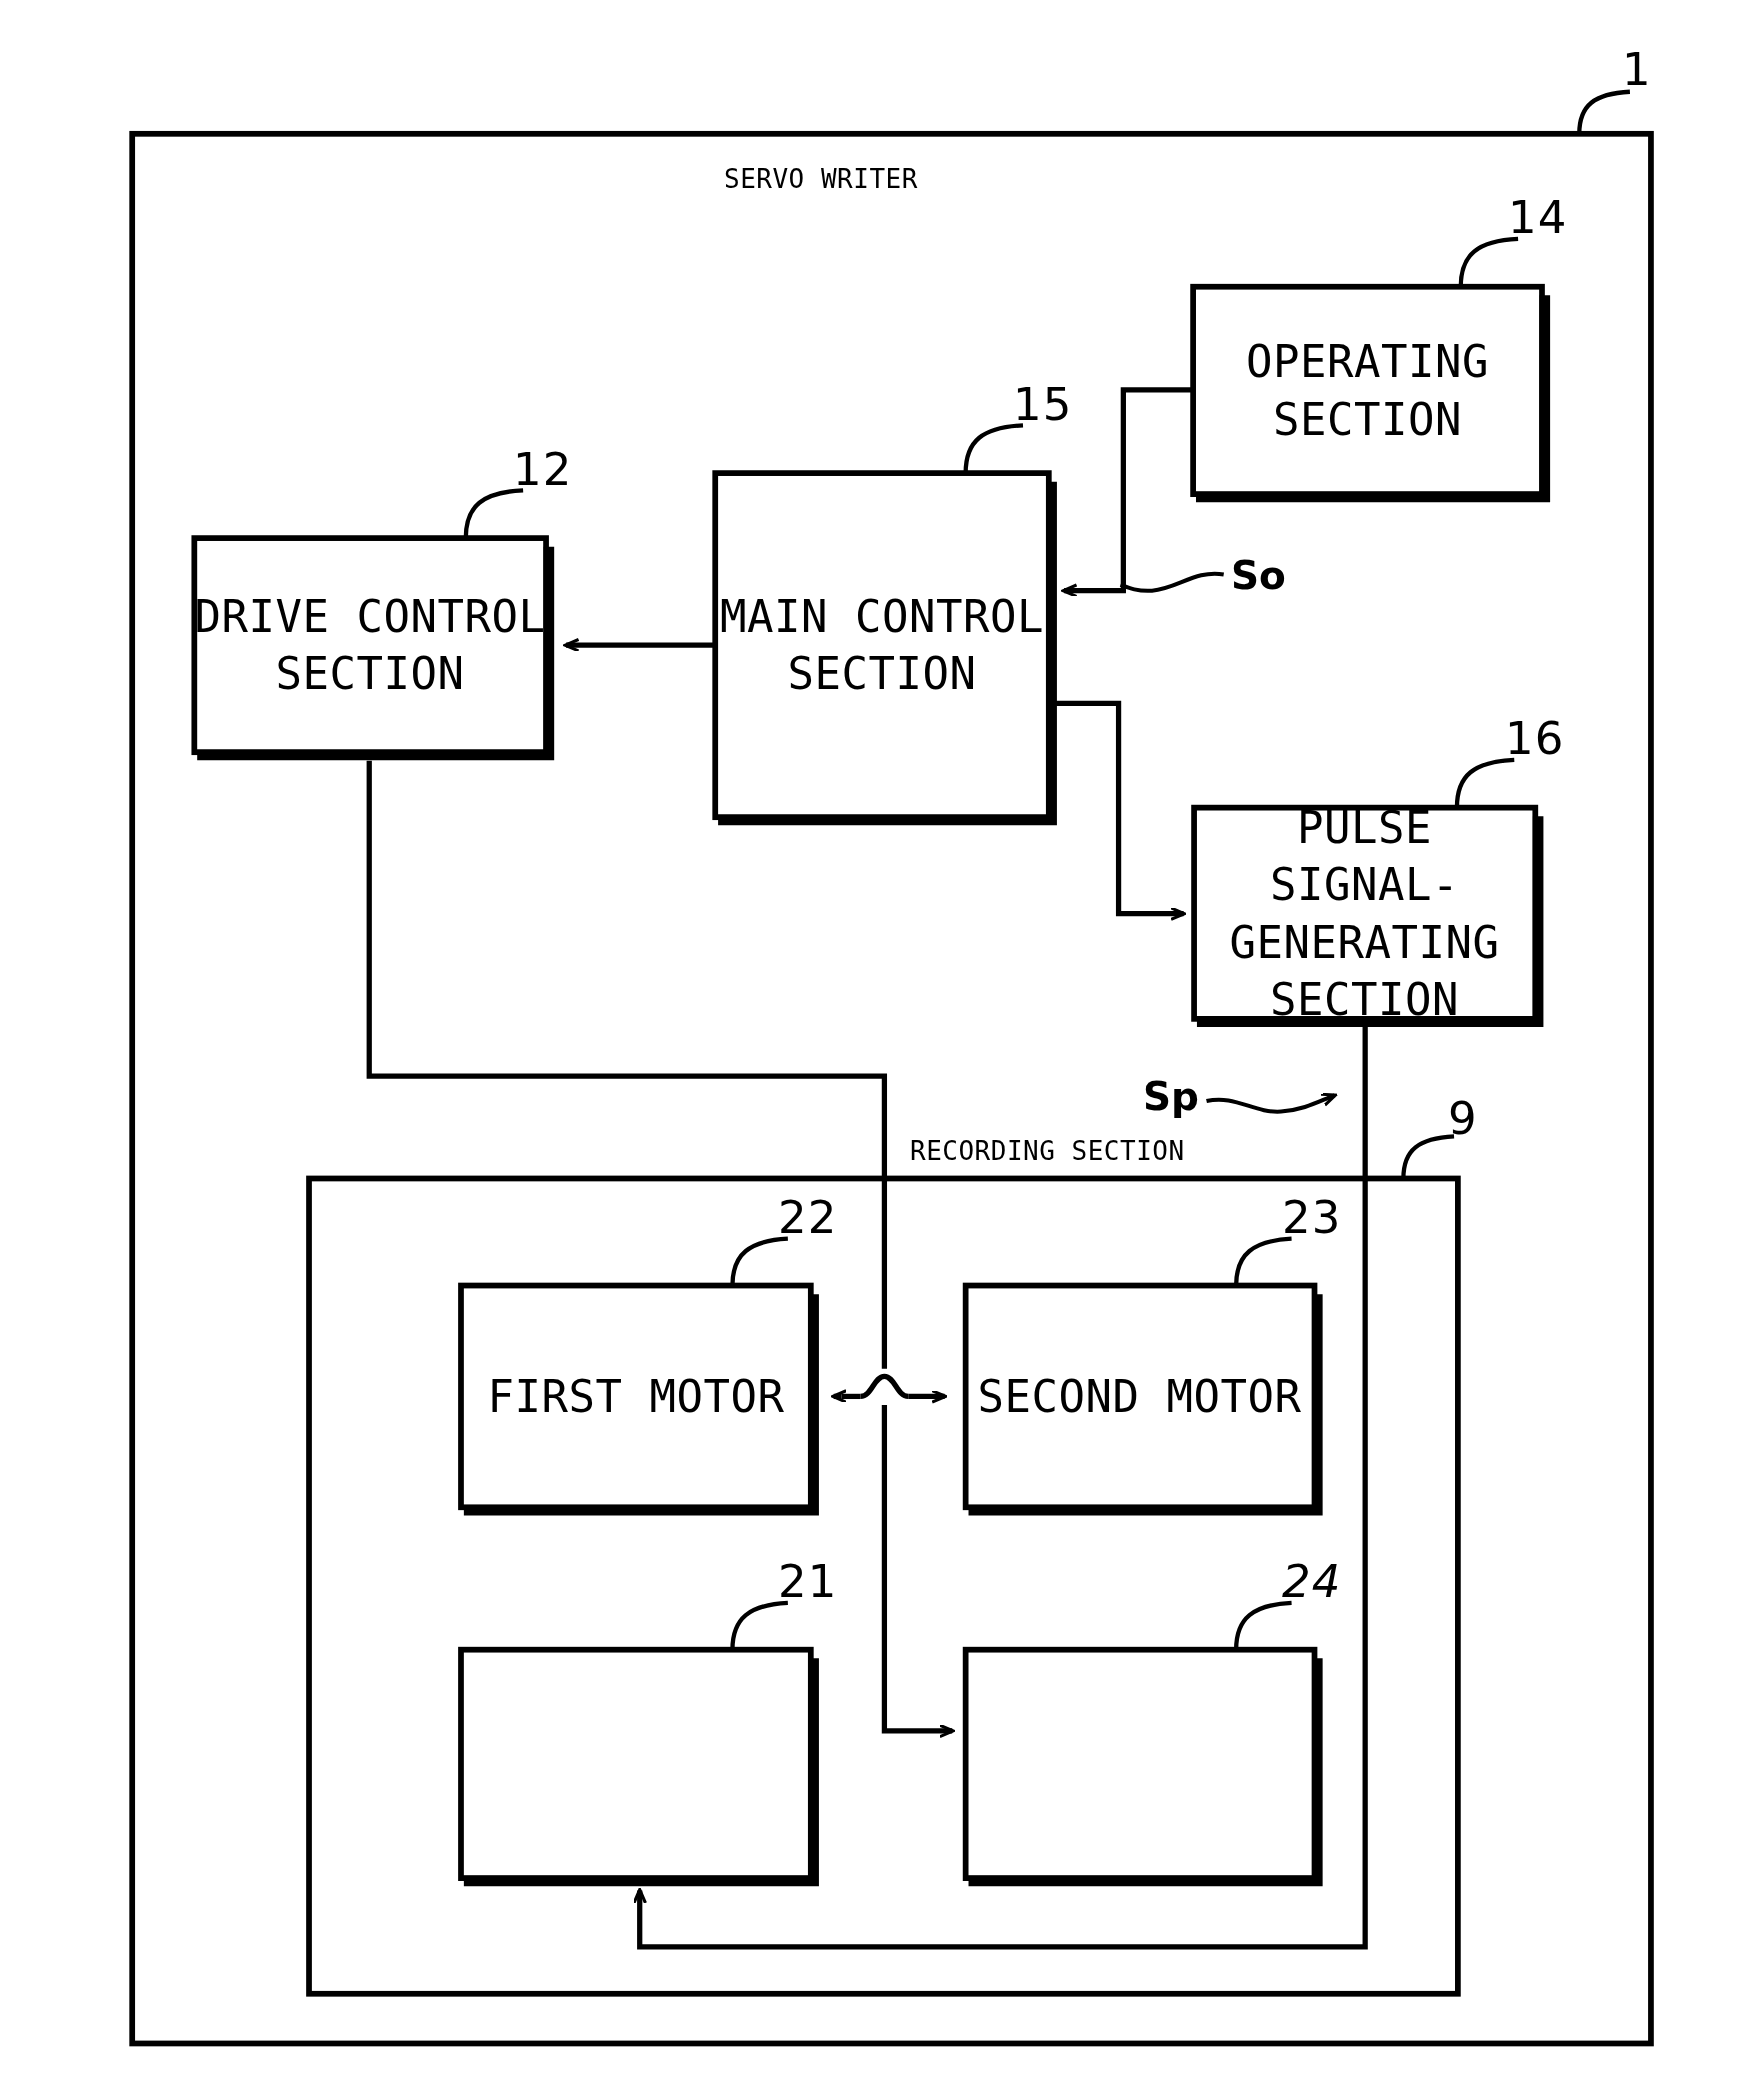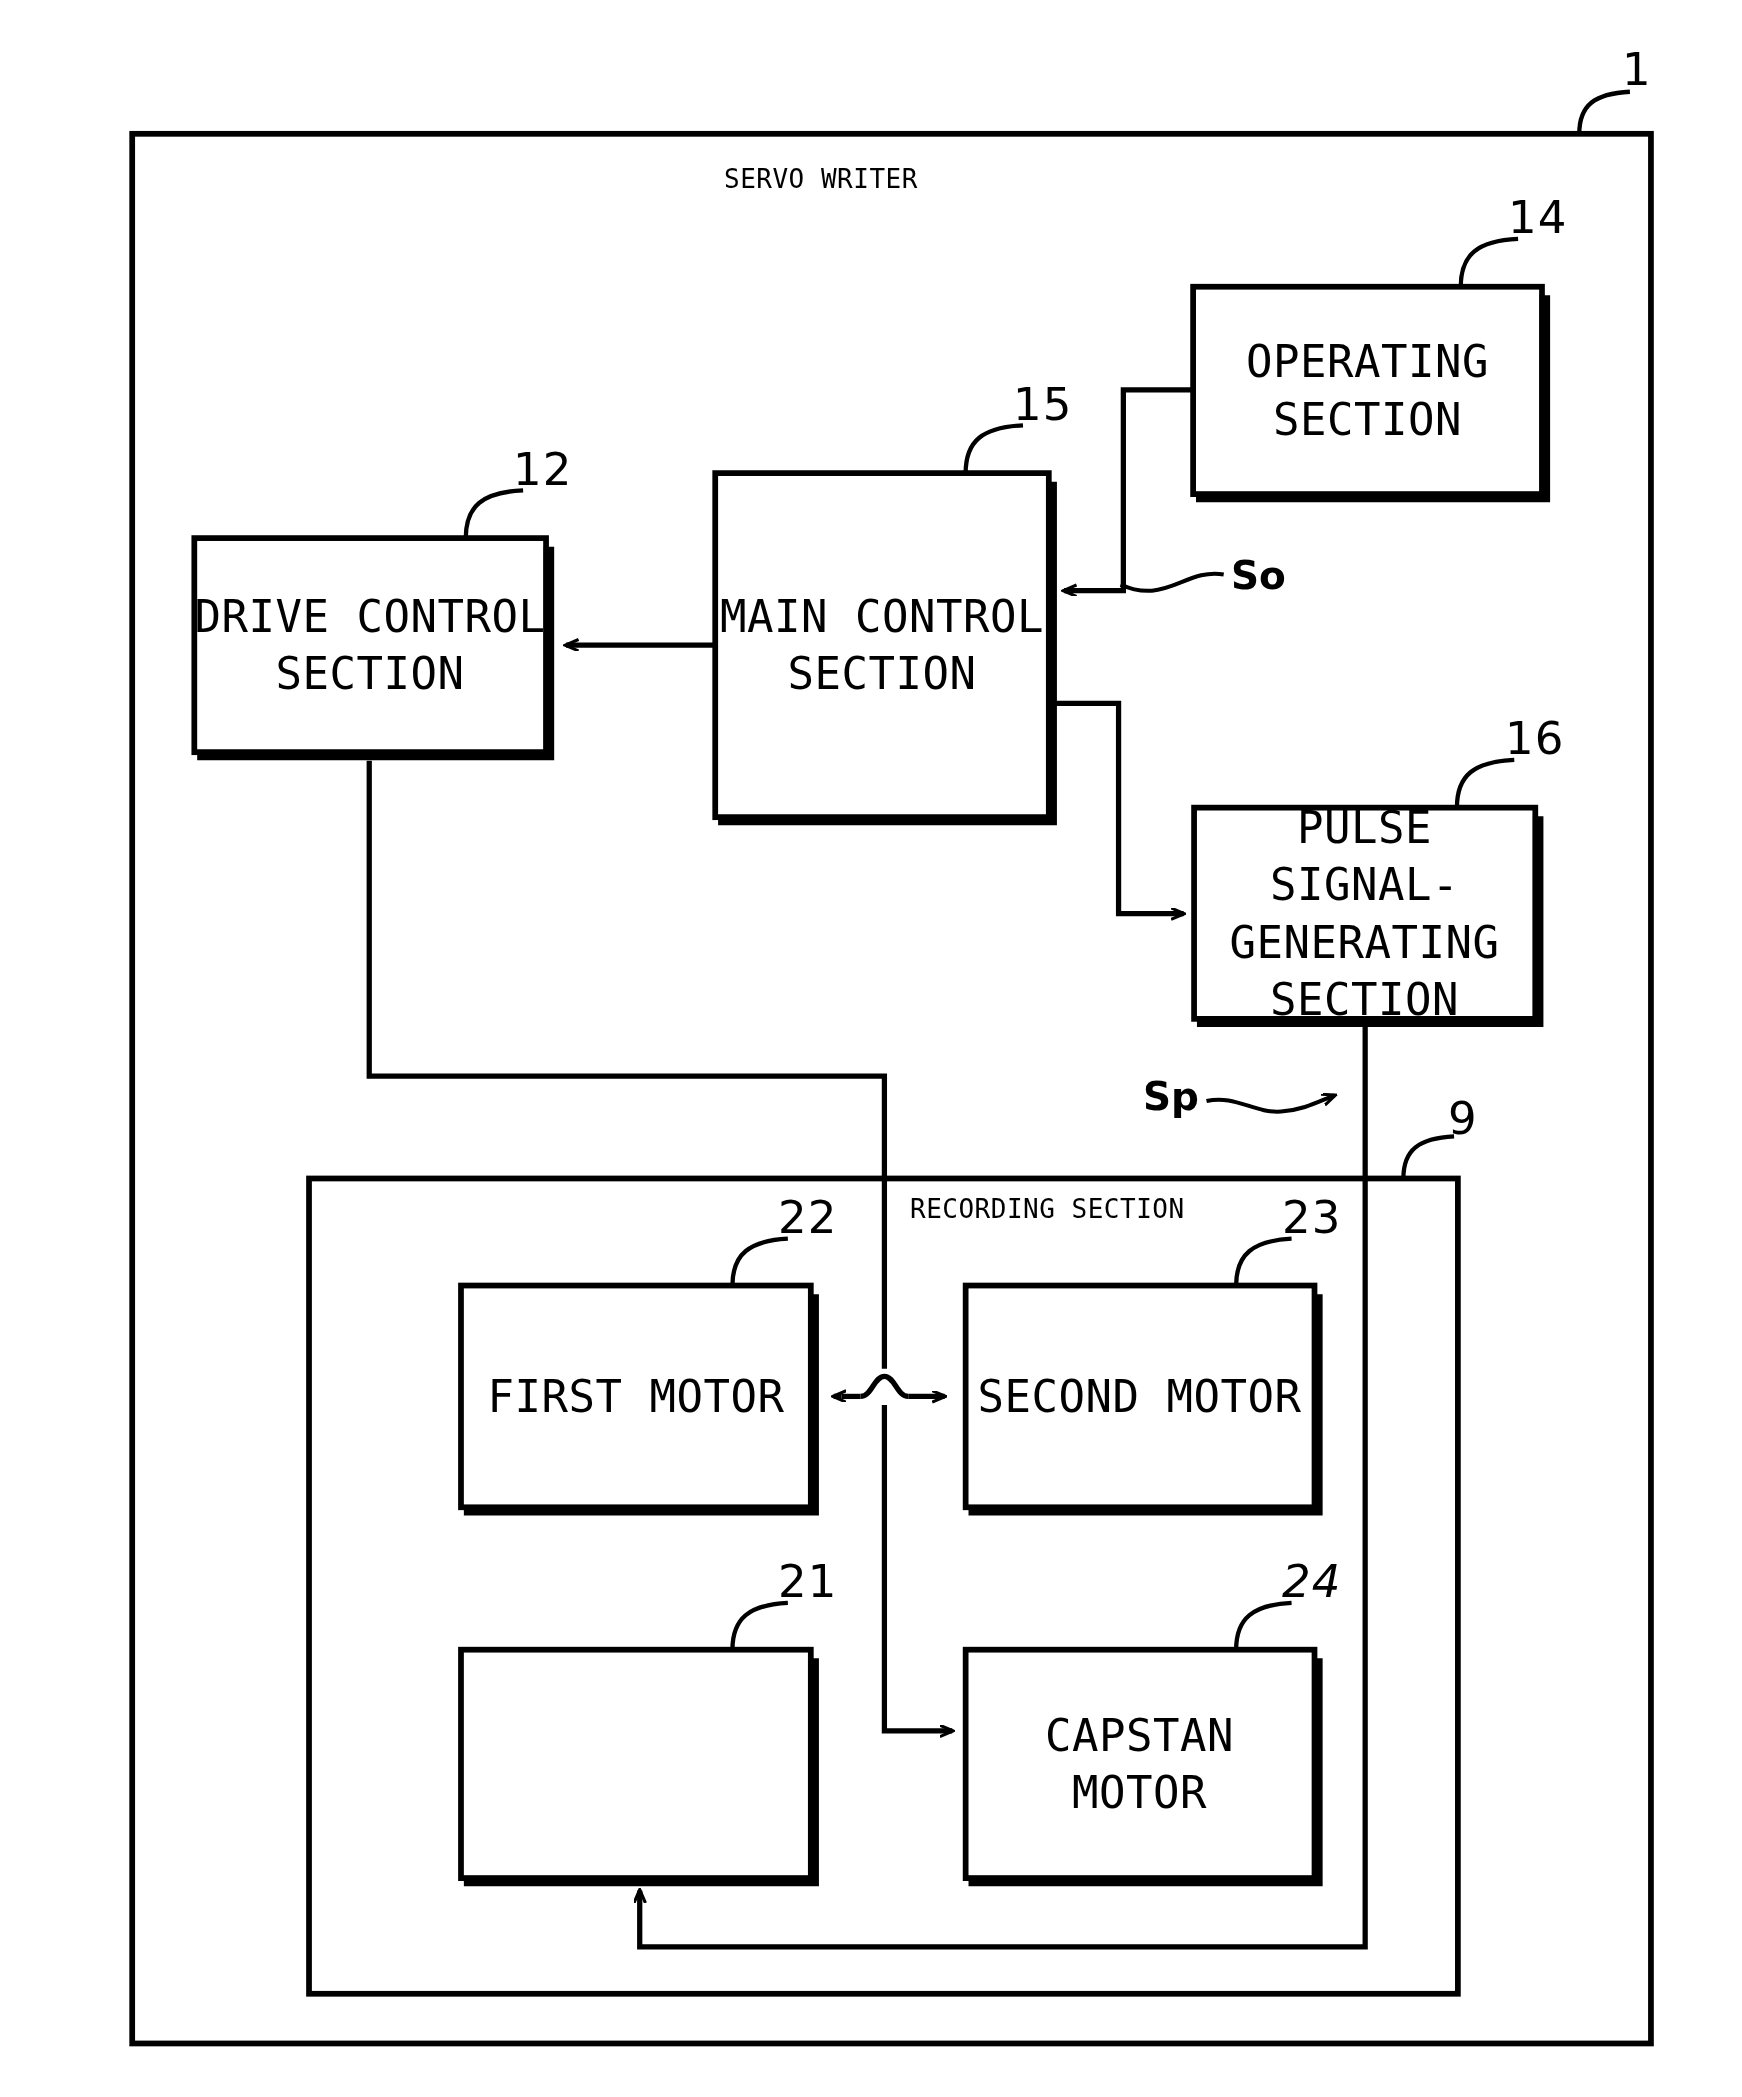--- a/index.html
+++ b/index.html
@@ -155,21 +155,21 @@
 
     <path d="M1428,1069 L1428,2037 L669,2037 L669,1978" fill="none" stroke="#000" stroke-width="5.5" marker-end="url(#ah)"></path>
 
     <path d="M1262,1152 C1292,1145 1312,1165 1340,1163 C1365,1161 1380,1152 1396,1146" fill="none" stroke="#000" stroke-width="4.2" marker-end="url(#ah)"></path>
   </svg>
 
   <div class="sec-title" style="left:724px; top:164px;">SERVO WRITER</div>
 
   <div class="ref-num" style="left:1622px; top:43px;">1</div>
 
-  <div class="sec-title" style="left:910px; top:1194px;">RECORDING SECTION</div>
+  <div class="sec-title" style="left:910px; top:1136px;">RECORDING SECTION</div>
   <div class="ref-num" style="left:1448px; top:1092px;">9</div>
 
   <div class="blk-text" style="left:1193px; top:287px; width:349px; height:207px;">OPERATING
 SECTION</div>
   <div class="ref-num" style="left:1508px; top:191px;">14</div>
 
   <div class="blk-text" style="left:715px; top:473px; width:334px; height:344px;">MAIN CONTROL
 SECTION</div>
   <div class="ref-num" style="left:1013px; top:378px;">15</div>
 
@@ -183,20 +183,19 @@
   <div class="ref-num" style="left:1505px; top:712px;">16</div>
 
   <div class="blk-text" style="left:461px; top:1286px; width:350px; height:222px;">FIRST MOTOR</div>
   <div class="ref-num" style="left:778px; top:1191px;">22</div>
 
   <div class="blk-text" style="left:965px; top:1286px; width:349px; height:222px;">SECOND MOTOR</div>
   <div class="ref-num" style="left:1282px; top:1191px;">23</div>
 
   <div class="ref-num" style="left:778px; top:1555px;">21</div>
 
-  <div class="blk-text" style="left:965px; top:1650px; width:349px; height:228px;">CAPSTAN MOTOR</div>
   <div class="ref-num" style="left:1282px; top:1555px;font-style:italic;">24</div>
 
   <div class="sig-lbl" style="left:1231px; top:553px;">So</div>
   <div class="sig-lbl" style="left:1143px; top:1074px;">Sp</div>
 
 </div>
 
 
 </body></html>

